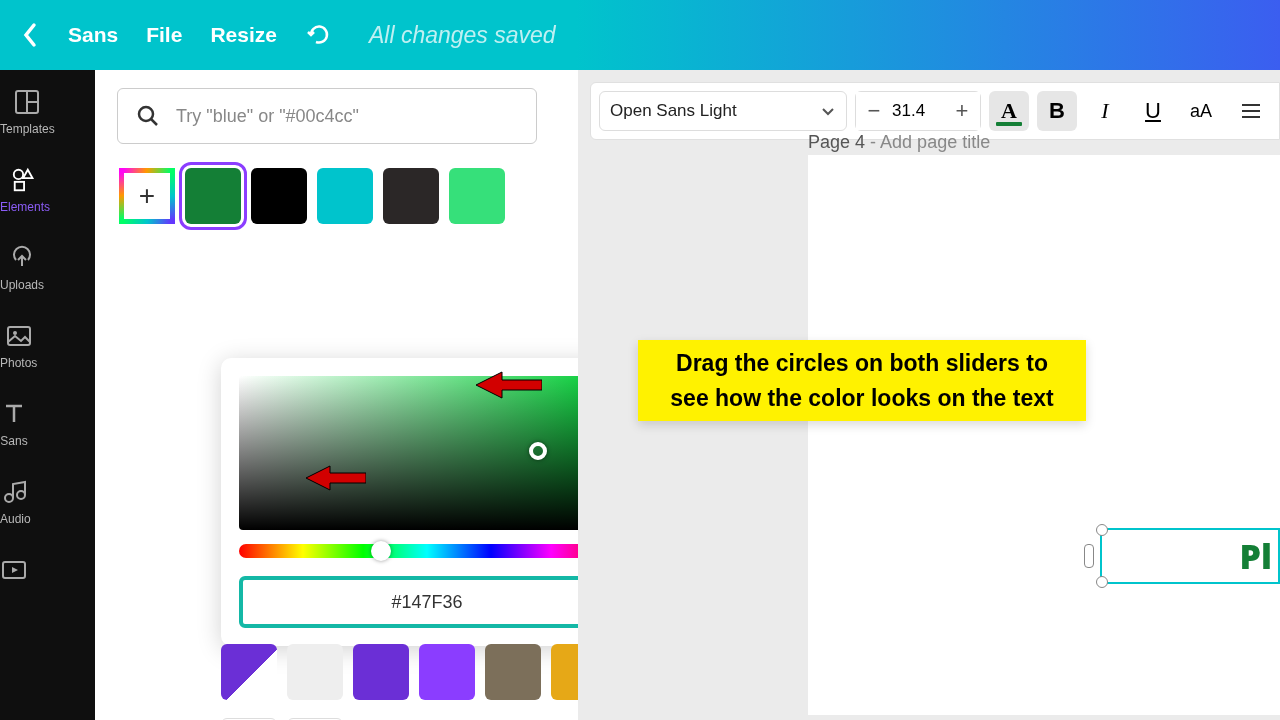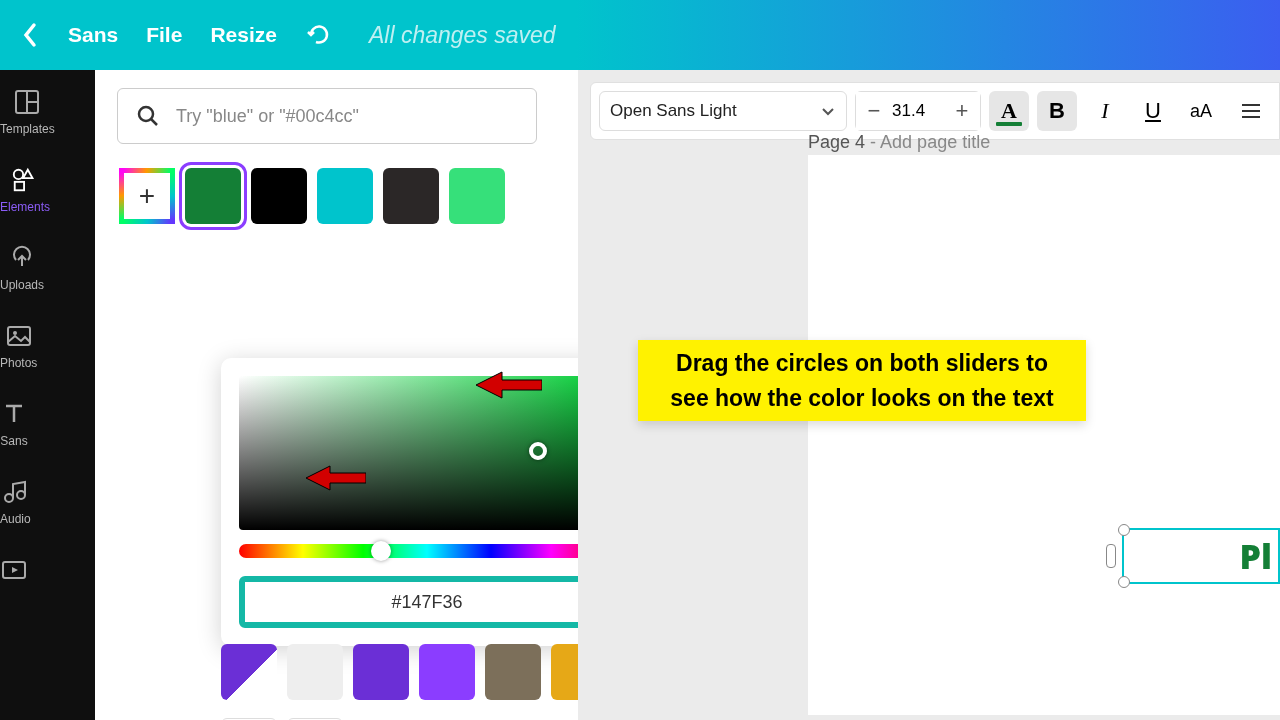--- a/index.html
+++ b/index.html
@@ -34,21 +34,21 @@
   
   .picker-pop { position: absolute; top: 288px; left: 126px; width: 412px; background: #fff; border-radius: 10px; padding: 18px; box-shadow: 0 4px 24px rgba(0,0,0,0.18); }
   .sat-area { width: 100%; height: 154px; border-radius: 4px; position: relative;
     background:
       linear-gradient(to top, #000 0%, transparent 100%),
       linear-gradient(to right, #fff 0%, #00cc33 100%); }
   .sat-handle { position: absolute; width: 18px; height: 18px; border: 4px solid #fff; border-radius: 50%; box-shadow: 0 0 4px rgba(0,0,0,0.5); top: 66px; left: 290px; }
   .hue-bar { margin-top: 14px; position: relative; height: 14px; border-radius: 7px;
     background: linear-gradient(to right, #ff0000 0%, #ffff00 17%, #00ff00 33%, #00ffff 50%, #0000ff 67%, #ff00ff 83%, #ff0000 100%); }
   .hue-handle { position: absolute; top: -3px; left: 132px; width: 20px; height: 20px; background: #fff; border-radius: 50%; box-shadow: 0 0 4px rgba(0,0,0,0.4); }
-  .hex-input { width: 100%; height: 52px; margin-top: 18px; border: 6px solid #14b8a6; border-radius: 6px; text-align: center; font-size: 18px; color: #333; }
+  .hex-input { width: 100%; height: 52px; margin-top: 18px; border: 4px solid #14b8a6; border-radius: 6px; text-align: center; font-size: 18px; color: #333; }
 
   .chevron-right { position:absolute; top: 528px; left: 510px; color:#555; }
 
   .thumb-row { position:absolute; top: 574px; left: 126px; display:flex; gap:10px; }
   .thumb { width:56px; height:56px; border-radius:6px; }
   .thumb.outline { border:1px solid #ddd; background:#fff; }
   .mini-row { position:absolute; top: 648px; left: 126px; display:flex; gap:10px; }
 
   
   .canvas-area { position:absolute; top:70px; left: 578px; right:0; bottom:0; background:#ebebeb; }
@@ -64,21 +64,21 @@
   .hamburger { position:absolute; right:8px; }
 
   .page-meta { position:absolute; top:62px; left:230px; color:#888; font-size:18px; }
   .page-meta .pn { color:#555; font-weight:500; }
   .page-canvas { position:absolute; top:85px; left:230px; width:700px; height:560px; background:#fff; }
 
   
   .annotation { position:absolute; background:#fff200; padding:6px 28px; font-size:23px; font-weight:700; color:#000; text-align:center; line-height:1.5; box-shadow:0 4px 10px rgba(0,0,0,0.15); }
 
   
-  .text-selection { position:absolute; top:458px; right:0; width:158px; height:56px; border:2px solid #00c4cc; background:#fff; display:flex; align-items:center; justify-content:flex-end; padding-right:6px; }
+  .text-selection { position:absolute; top:458px; right:0; width:180px; height:56px; border:2px solid #00c4cc; background:#fff; display:flex; align-items:center; justify-content:flex-end; padding-right:6px; }
   .text-selection .txt { color:#147F36; font-size:34px; font-weight:800; font-family:"Open Sans", sans-serif; }
   .sel-handle { position:absolute; width:12px; height:12px; background:#fff; border:1px solid #888; border-radius:50%; }
   .sel-rot { position:absolute; top:50%; left:-18px; width:10px; height:24px; transform:translateY(-50%); background:#fff; border:1px solid #888; border-radius:4px; }
 </style>
 </head>
 <body>
 
 <div class="topbar">
   <svg class="back-chevron" width="20" height="28" viewBox="0 0 20 28">
       <path d="M14 4 L6 14 L14 24" stroke="#fff" stroke-width="3.5" fill="none" stroke-linecap="round"></path>

